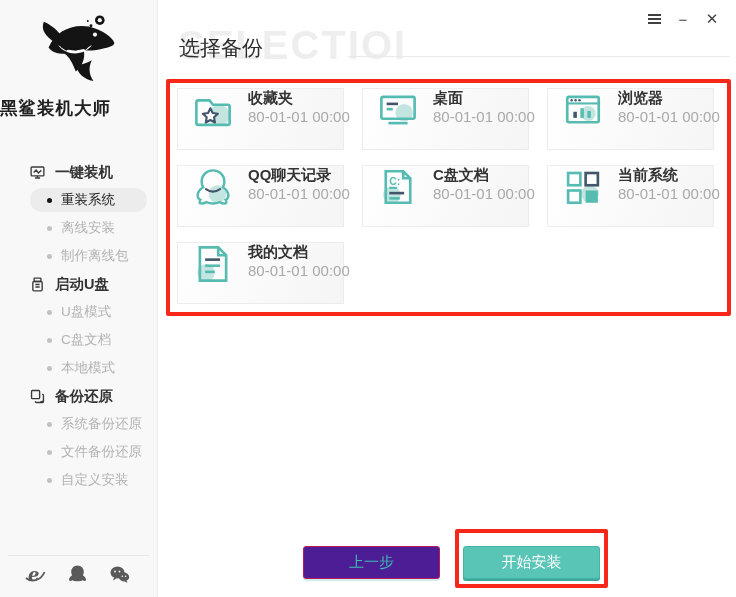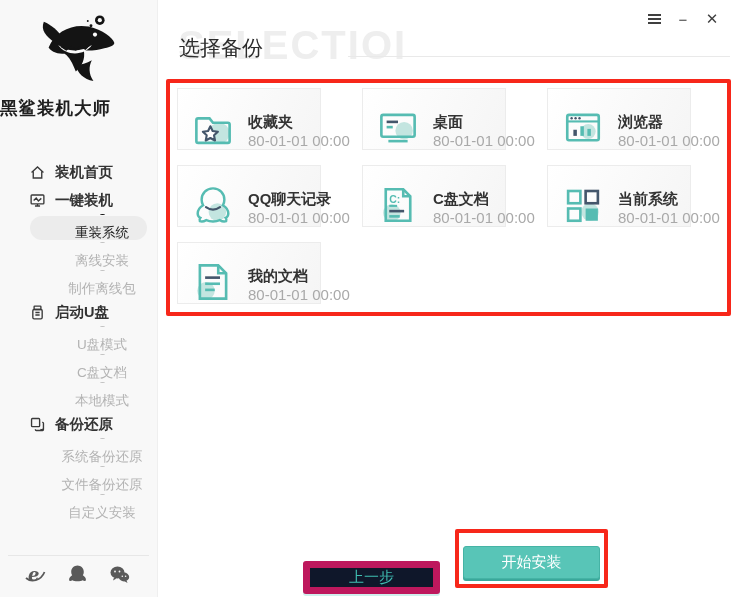--- a/index.html
+++ b/index.html
@@ -15,21 +15,21 @@
     background:#f8f8f8; border-right:1px solid #efefef;
   }
   .logo-wrap { text-align:center; padding-top:8px; }
   .app-name {
     text-align:left; font-size:17.5px; font-weight:bold; color:#1f1f1f;
     letter-spacing:1px; margin-top:2px;
   }
   .menu { position:absolute; top:158px; left:0; right:0; }
   .menu-item { height:28px; display:flex; align-items:center; cursor:default; position:relative; }
   .menu-item.section { padding-left:29px; gap:9px; color:#333; font-weight:bold; font-size:14.5px; }
-  .menu-item.sub { padding-left:47px; gap:9px; color:#b3b3b3; font-size:13.5px;flex-direction:column; }
+  .menu-item.sub { padding-left:47px; gap:9px; color:#b3b3b3; font-size:13.5px; }
   .mi-icon { width:17px; height:17px; display:inline-flex; }
   .bullet { width:5px; height:5px; border-radius:50%; background:#c2c2c2; position:relative; z-index:1; }
   .mi-label { position:relative; z-index:1; white-space:nowrap; }
   .menu-item.sub.active { color:#1d1d1d; }
   .menu-item.sub.active .bullet { background:#141414; }
   .menu-item.sub.active::before {
     content:""; position:absolute; left:30px; right:10px; top:2px; bottom:2px;
     background:#ececec; border-radius:13px; z-index:0;
   }
   .side-divider { position:absolute; bottom:41px; left:8px; right:8px; height:1px; background:#e7e7e7; }
@@ -56,36 +56,35 @@
   .red-box { position:absolute; border:4px solid #f7271a; border-radius:2px; pointer-events:none; }
   .cards-red-box { left:8px; top:79px; width:565px; height:237px; }
   .start-red-box { left:297px; top:529px; width:153px; height:59px; }
 
   .cards {
     position:absolute; left:19px; top:88px;
     display:grid; grid-template-columns:170px 170px 170px;
     column-gap:15px; row-gap:15px;
   }
   .card {
-    width:144px; height:62px; background:linear-gradient(115deg,#ffffff 0%,#f5f5f5 100%);
-    border:1px solid #ececec; display:flex; align-items:flex-end; padding-left:14px; cursor:pointer;
+    width:167px; height:62px; background:linear-gradient(115deg,#ffffff 0%,#f5f5f5 100%);
+    border:1px solid #ececec; display:flex; align-items:flex-start; padding-left:14px; cursor:pointer;
   }
   .card-icon { width:42px; height:42px; display:inline-flex; flex:none; }
   .card-text { margin-left:14px; }
   .card-title { font-size:15px; font-weight:bold; color:#333; white-space:nowrap; }
   .card-date { font-size:15px; color:#a9a9a9; margin-top:0; white-space:nowrap; }
 
   .btn {
     position:absolute; top:546px; width:137px; height:33px; font-size:15px;
     font-family:inherit; border-radius:3px; cursor:pointer;
   }
   .btn-back {
-    left:145px; background:#0f172a; border:7px solid #be185d; color:#3fbdb1;
+    left:145px; background:#4c1d95; border:1px solid #be185d; color:#3fbdb1;
     box-shadow:0 2px 0 rgba(63,192,181,.25);
-    margin-top:15px;
   }
   .btn-start {
     left:305px; background:#58c5b7; border:1px solid #45b3a5; color:#ffffff;
     box-shadow:0 2px 0 #3aa89b;
   }
 </style>
 </head>
 <body>
 
 <div class="sidebar">
@@ -99,29 +98,20 @@
       <path d="M22 48 C 30 28 52 18 72 22 C 90 26 102 36 104 42 C 105 46 98 48 88 50 C 80 52 72 52 66 52 C 68 62 64 72 56 78 C 52 68 48 60 42 56 C 34 56 26 54 22 48 Z" fill="#141414"></path>
       <path d="M56 70 C 58 80 66 88 78 90 C 72 81 72 72 76 64 C 70 68 62 70 56 70 Z" fill="#141414"></path>
       <path d="M34 45 C 44 54 64 54 76 45 C 68 58 44 60 34 45 Z" fill="#fbfbfb"></path>
       <path d="M38 47 L44 51 L50 47 L56 51 L62 47 L68 50 L73 45" stroke="#141414" stroke-width="2" fill="none"></path>
       <circle cx="80" cy="32" r="2.6" fill="#fbfbfb"></circle>
     </svg>
   </div>
   <div class="app-name">黑鲨装机大师</div>
 
   <div class="menu">
-    <div class="menu-item section">
-      <span class="mi-icon">
-        <svg viewBox="0 0 20 20" width="17" height="17" fill="none" stroke="#3a3a3a" stroke-width="1.6">
-          <path d="M3 10 L10 3.5 L17 10"></path>
-            <path d="M5 8.5 V16.5 H15 V8.5"></path>
-        </svg>
-      </span>
-      <span class="mi-label">装机首页</span>
-    </div>
     <div class="menu-item section">
       <span class="mi-icon">
         <svg viewBox="0 0 20 20" width="17" height="17" fill="none" stroke="#3a3a3a" stroke-width="1.6">
           <rect x="2.5" y="3.5" width="15" height="10.5" rx="1"></rect>
           <path d="M5.5 10 L8.5 7 L11 10.5 L14.5 7.5"></path>
           <path d="M10 14 v1.8 M7 16.5 h6"></path>
         </svg>
       </span>
       <span class="mi-label">一键装机</span>
     </div>

